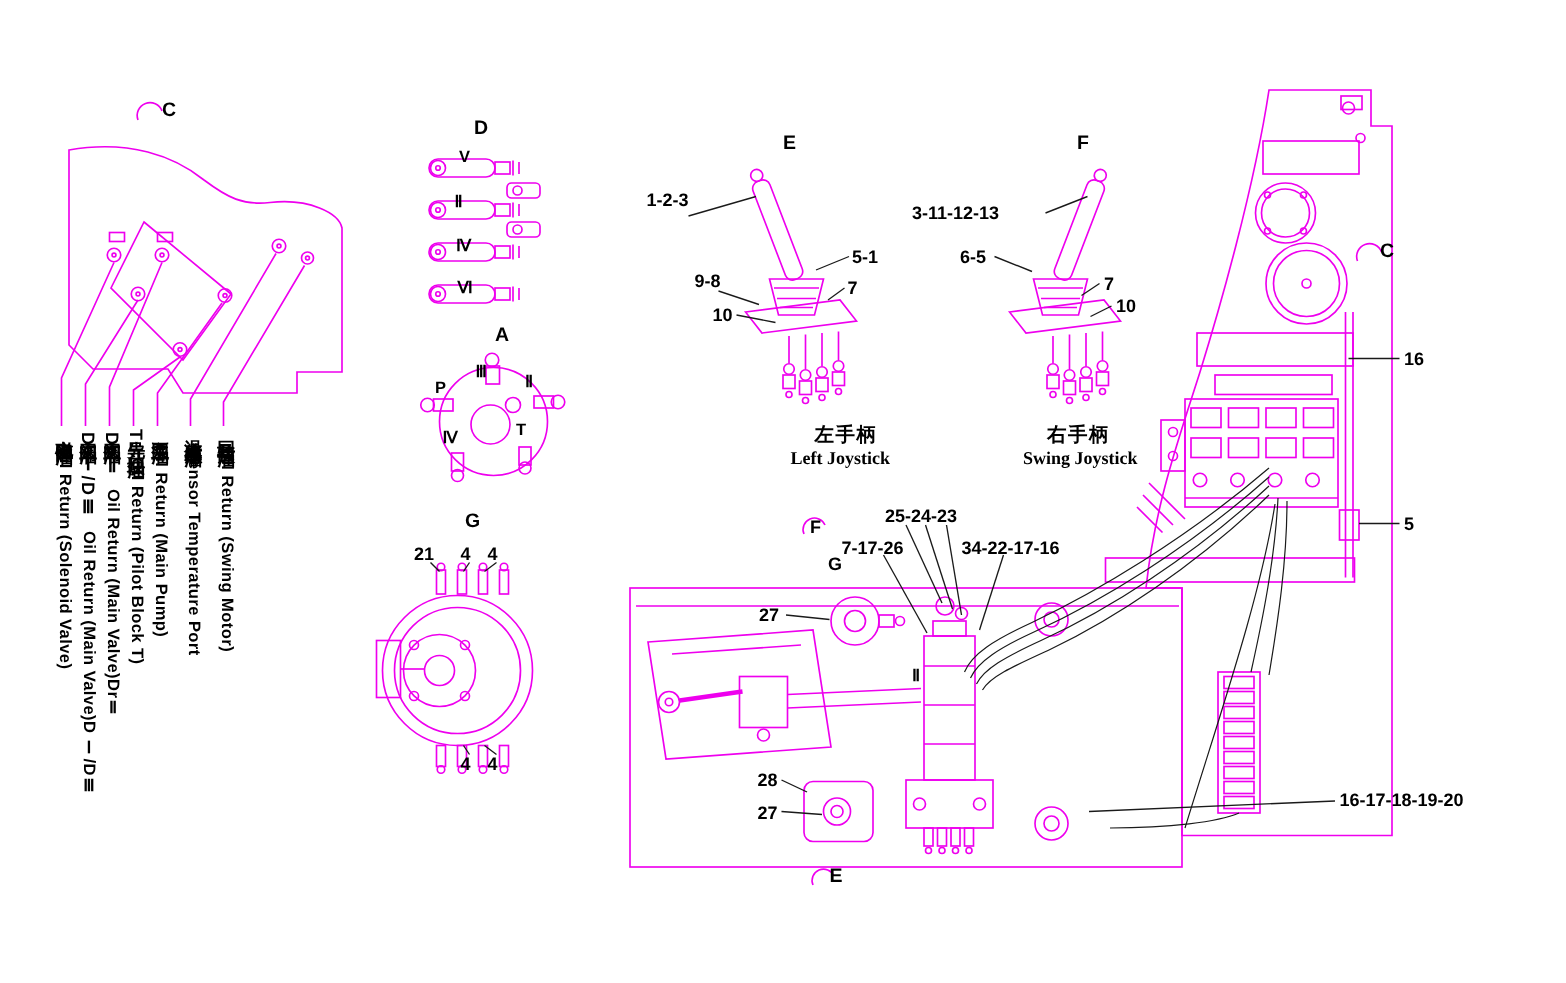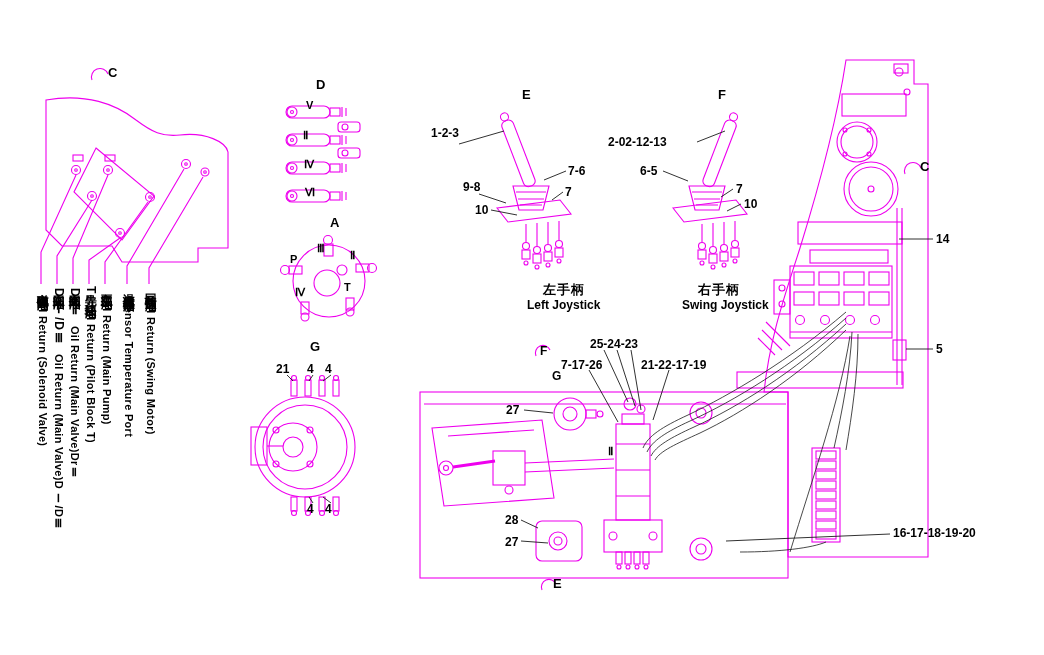--- a/index.html
+++ b/index.html
@@ -3,21 +3,21 @@
 <meta charset="utf-8">
 <style>
   html,body{margin:0;padding:0;background:#fff;}
   .stage{position:relative;width:1044px;height:655px;background:#ffffff;overflow:hidden;
          font-family:"Liberation Sans",sans-serif;color:#000;}
   svg{position:absolute;left:0;top:0;}
   .lbl{position:absolute;font-weight:bold;font-size:12px;white-space:nowrap;line-height:1;}
   .sec{font-size:13px;}
   .pin{font-size:11px;}
   .cap-zh{font-size:13px;letter-spacing:1px;}
-  .cap-en{font-size:12px;}
+  .cap-en{font-size:12px;font-family:Liberation Serif, serif;}
   .vlabel{position:absolute;top:284px;height:318px;writing-mode:vertical-rl;text-orientation:mixed;
           font-weight:bold;line-height:1.05;white-space:nowrap;}
   .vlabel .zh{font-size:12px;letter-spacing:1px;}
   .vlabel .en{font-size:11px;margin-top:8px;letter-spacing:0.3px;}
 </style>
 </head>
 <body>
 
 <div class="stage">
 
@@ -313,28 +313,28 @@
   <div class="lbl sec" style="left:330px;top:216px">A</div>
   <div class="lbl sec" style="left:310px;top:340px">G</div>
   <div class="lbl sec" style="left:522px;top:88px">E</div>
   <div class="lbl sec" style="left:718px;top:88px">F</div>
   <div class="lbl sec" style="left:920px;top:160px">C</div>
   <div class="lbl" style="left:540px;top:345px">F</div>
   <div class="lbl" style="left:552px;top:370px">G</div>
   <div class="lbl sec" style="left:553px;top:577px">E</div>
 
   <div class="lbl" style="left:431px;top:127px">1-2-3</div>
-  <div class="lbl" style="left:568px;top:165px">7-6</div>
+  <div class="lbl" style="left:568px;top:165px">5-1</div>
   <div class="lbl" style="left:463px;top:181px">9-8</div>
   <div class="lbl" style="left:565px;top:186px">7</div>
   <div class="lbl" style="left:475px;top:204px">10</div>
   <div class="lbl cap-zh" style="left:543px;top:283px">左手柄</div>
   <div class="lbl cap-en" style="left:527px;top:299px">Left Joystick</div>
 
-  <div class="lbl" style="left:608px;top:136px">2-02-12-13</div>
+  <div class="lbl" style="left:608px;top:136px">3-11-12-13</div>
   <div class="lbl" style="left:640px;top:165px">6-5</div>
   <div class="lbl" style="left:736px;top:183px">7</div>
   <div class="lbl" style="left:744px;top:198px">10</div>
   <div class="lbl cap-zh" style="left:698px;top:283px">右手柄</div>
   <div class="lbl cap-en" style="left:682px;top:299px">Swing Joystick</div>
 
   <div class="lbl pin" style="left:306px;top:100px">V</div>
   <div class="lbl pin" style="left:303px;top:130px">Ⅱ</div>
   <div class="lbl pin" style="left:304px;top:159px">Ⅳ</div>
   <div class="lbl pin" style="left:305px;top:187px">Ⅵ</div>
@@ -344,27 +344,27 @@
   <div class="lbl pin" style="left:350px;top:250px">Ⅱ</div>
   <div class="lbl pin" style="left:295px;top:287px">Ⅳ</div>
   <div class="lbl pin" style="left:344px;top:282px">T</div>
 
   <div class="lbl" style="left:276px;top:363px">21</div>
   <div class="lbl" style="left:307px;top:363px">4</div>
   <div class="lbl" style="left:325px;top:363px">4</div>
   <div class="lbl" style="left:307px;top:503px">4</div>
   <div class="lbl" style="left:325px;top:503px">4</div>
 
-  <div class="lbl" style="left:936px;top:233px">14</div>
+  <div class="lbl" style="left:936px;top:233px">16</div>
   <div class="lbl" style="left:936px;top:343px">5</div>
   <div class="lbl" style="left:893px;top:527px">16-17-18-19-20</div>
 
   <div class="lbl" style="left:590px;top:338px">25-24-23</div>
   <div class="lbl" style="left:561px;top:359px">7-17-26</div>
-  <div class="lbl" style="left:641px;top:359px">21-22-17-19</div>
+  <div class="lbl" style="left:641px;top:359px">34-22-17-16</div>
   <div class="lbl" style="left:506px;top:404px">27</div>
   <div class="lbl" style="left:505px;top:514px">28</div>
   <div class="lbl" style="left:505px;top:536px">27</div>
   <div class="lbl pin" style="left:608px;top:446px">Ⅱ</div>
 
   <div class="vlabel" style="left:34px">
     <span class="zh">电磁阀回油</span><span class="en">Oil Return (Solenoid Valve)</span>
   </div>
   <div class="vlabel" style="left:50px">
     <span class="zh">主阀回油D Ⅰ/DⅢ</span><span class="en">Oil Return (Main Valve)D Ⅰ/DⅢ</span>

